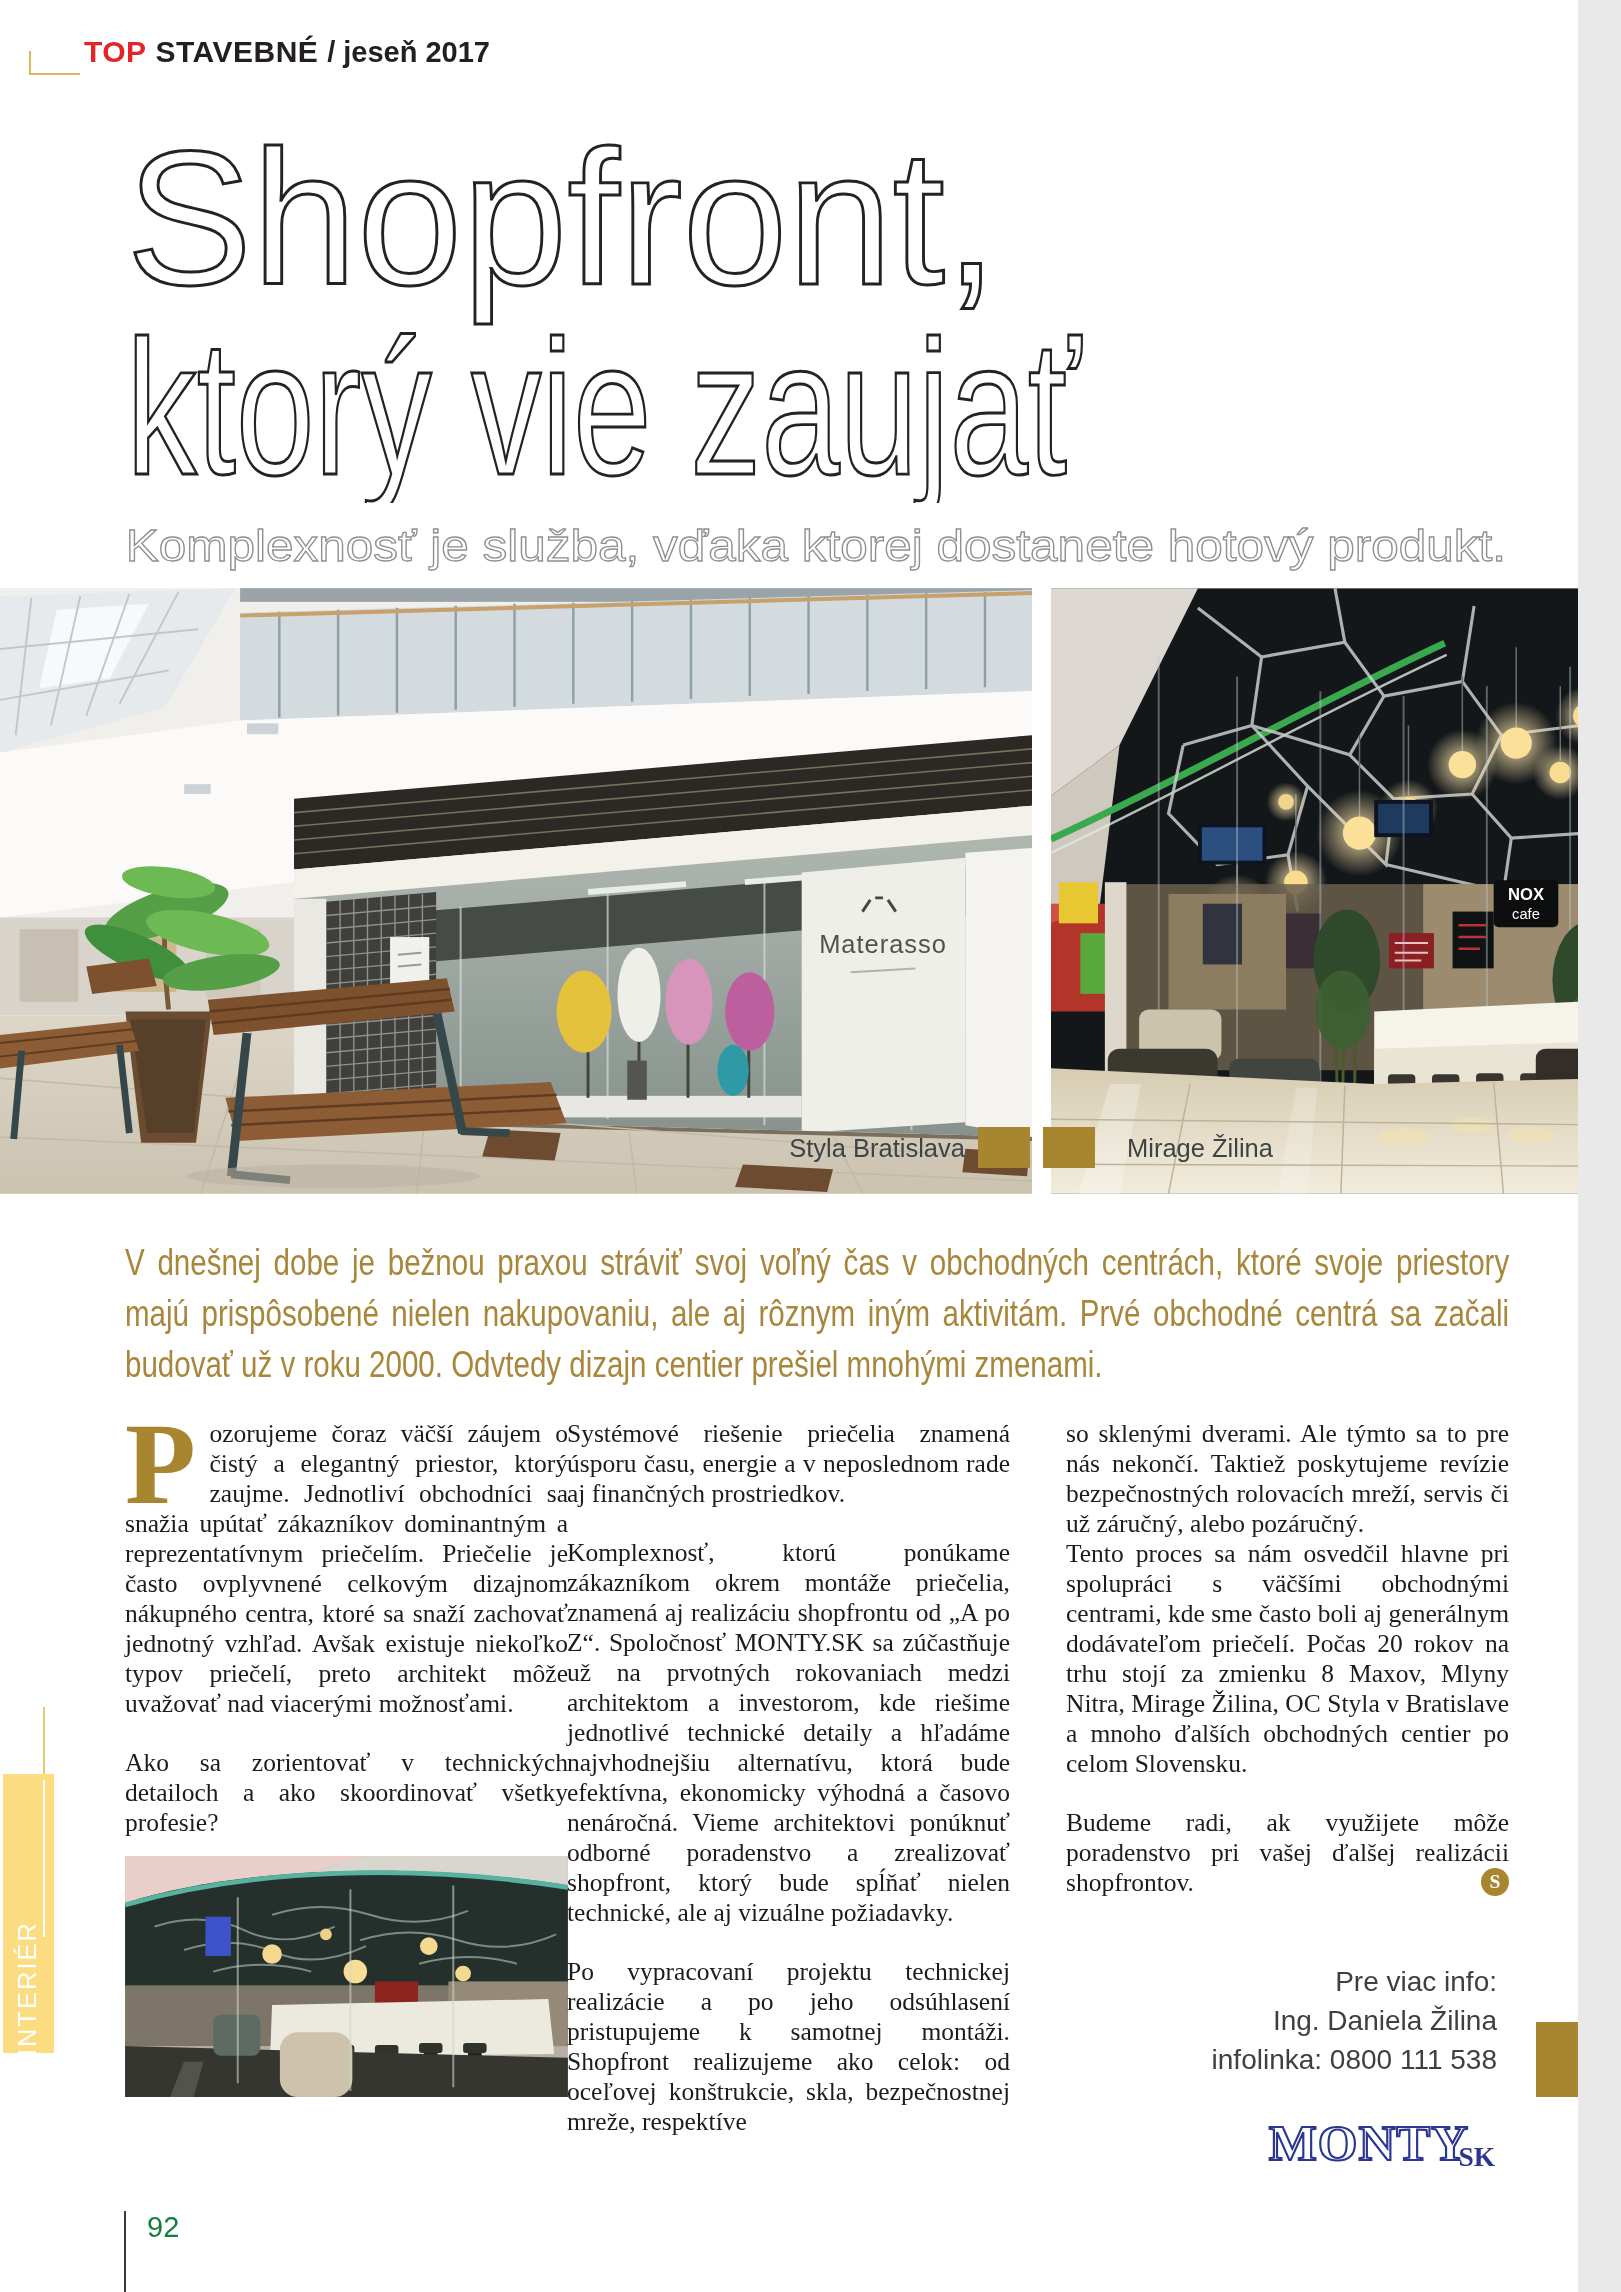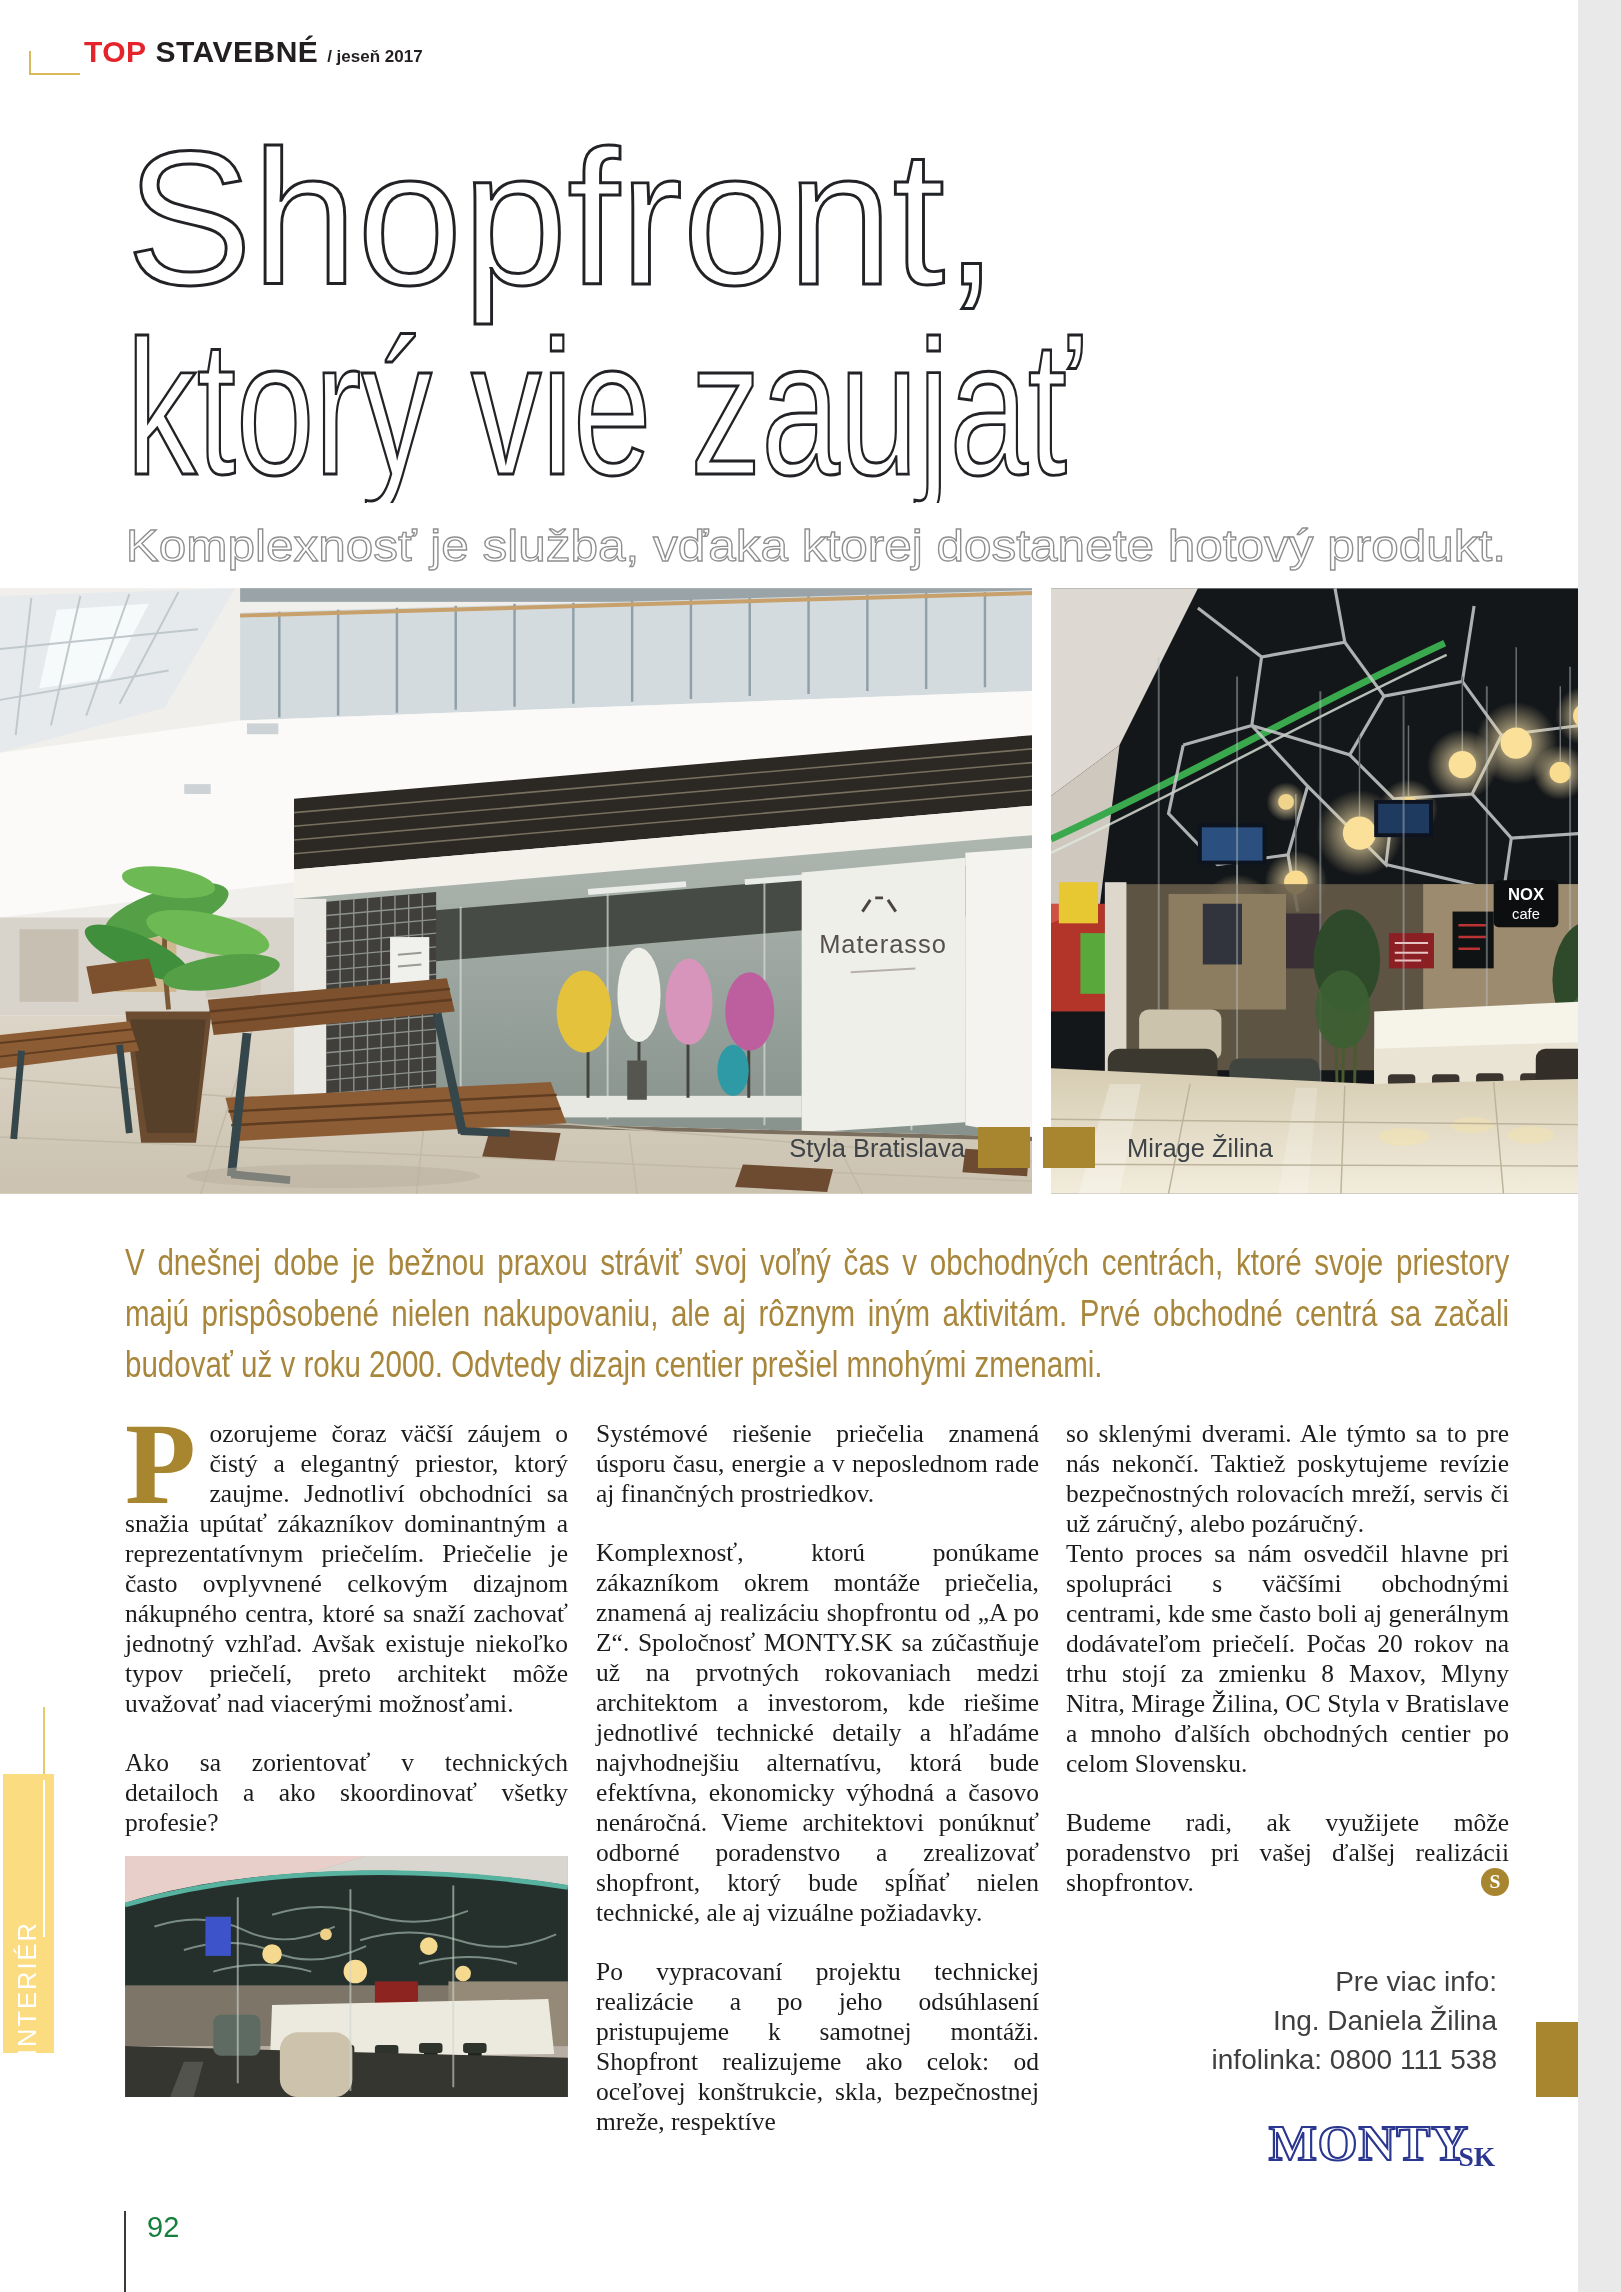--- a/index.html
+++ b/index.html
@@ -4,21 +4,21 @@
 <style>
   html,body{margin:0;padding:0;background:#e9e9e9;}
   #page{position:relative;width:1578px;height:2293px;background:#ffffff;overflow:hidden;
         font-family:"Liberation Sans",sans-serif;color:#1c1c1c;}
   
   .corner-mark{position:absolute;left:29px;top:51px;width:49px;height:21.6px;
       border-left:2px solid #D9B95C;border-bottom:2px solid #D9B95C;}
   .mag-header{position:absolute;left:84px;top:35px;display:flex;align-items:baseline;gap:8.8px;}
   .mag-top{color:#E4232B;font-weight:bold;font-size:30px;letter-spacing:0.5px;}
   .mag-name{color:#231F20;font-weight:bold;font-size:30px;letter-spacing:0.5px;}
-  .mag-issue{color:#231F20;font-weight:bold;font-size:17px;}
+  .mag-issue{color:#231F20;font-weight:bold;font-size:29px;}
   
   .headline-svg{position:absolute;left:108px;top:82px;}
   .headline-svg text{font-family:"Liberation Sans",sans-serif;fill:none;stroke:#222326;stroke-width:3px;}
   .subtitle-svg{position:absolute;left:108px;top:508px;}
   .subtitle-svg text{font-family:"Liberation Sans",sans-serif;fill:none;stroke:#8f8f8f;stroke-width:1.3px;}
   
   .photo{position:absolute;top:588px;display:block;}
   .photo-left{left:0;}
   .photo-right{left:1051px;}
   .caption{position:absolute;top:1134px;font-size:25.5px;color:#3e4347;}
@@ -26,21 +26,21 @@
   .caption-right{left:1127px;}
   .gold-sq{position:absolute;top:1127px;width:52px;height:41px;background:#A8852F;}
   .sq1{left:978px;} .sq2{left:1043px;}
   
   .intro{position:absolute;left:125px;top:1237px;width:1688px;transform:scaleX(.82);
       transform-origin:left top;font-size:36px;line-height:51px;color:#A8863B;
       text-align:justify;}
   
   .col{position:absolute;top:1419px;width:443px;font-family:"Liberation Serif",serif;
       font-size:25.5px;line-height:30px;text-align:justify;color:#1c1c1c;}
-  .col1{left:125px;} .col2{left:596px;} .col3{left:1066px;}
+  .col1{left:125px;} .col2{left:567px;} .col3{left:1066px;}
   .col p{margin:0;}
   .col p + p{margin-top:29px;}
   .col3 p.flush{margin-top:0;}
   .dropcap{float:left;font-family:"Liberation Serif",serif;font-weight:bold;color:#A8852F;
       font-size:116px;line-height:90px;padding-right:13.7px;}
   .endwrap{position:relative;}
   .endmark{position:absolute;right:0;bottom:2px;width:28px;height:28px;border-radius:50%;
       background:#A8852F;color:#fff;font:bold 19.6px/28px "Liberation Serif",serif;text-align:center;}
   .inline-photo{margin-top:17.6px;display:block;}
   

